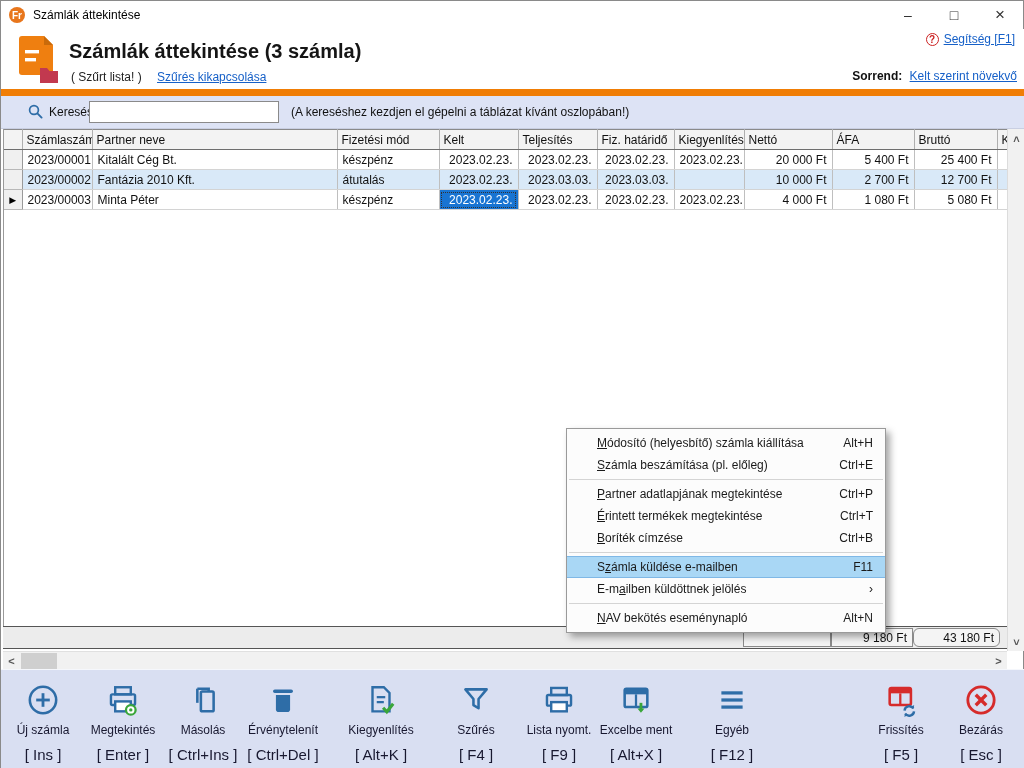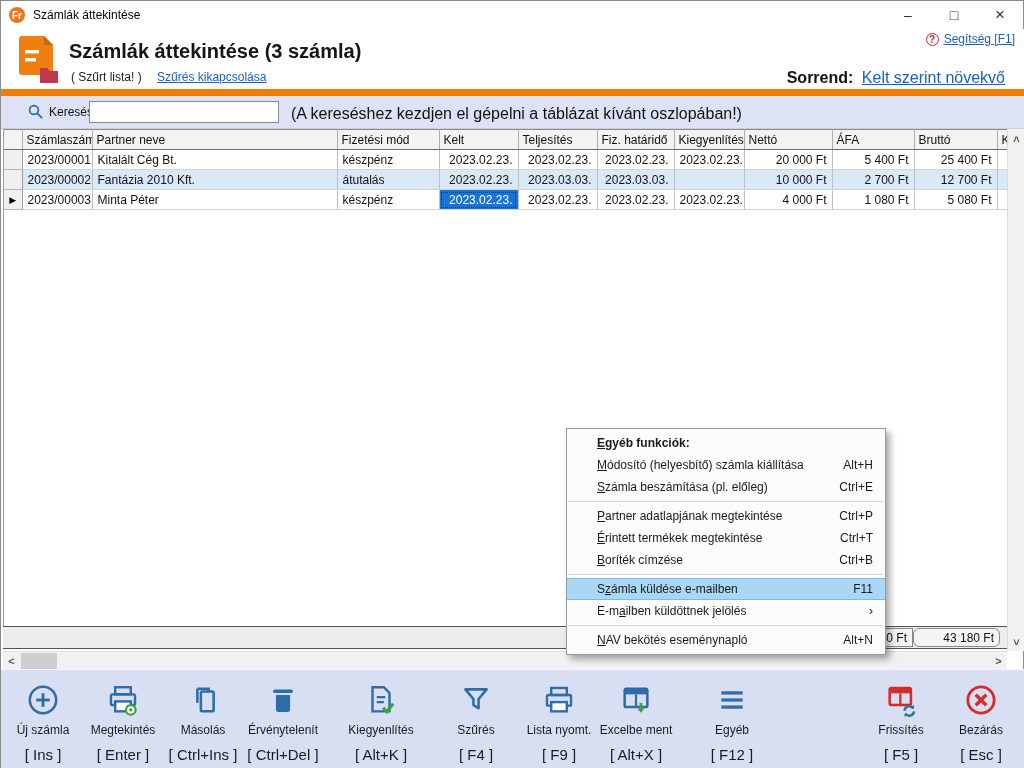--- a/index.html
+++ b/index.html
@@ -16,31 +16,31 @@
 
   
   #header { position:absolute; top:28px; left:0; width:1024px; height:60px; background:#fff; }
   .logo { position:absolute; left:13px; top:5px; }
   .page-title { position:absolute; left:68px; top:11px; font-size:20px; font-weight:bold; color:#151515; }
   .sub-row { position:absolute; left:70px; top:41px; font-size:12px; color:#222; }
   .sub-row .link { margin-left:12px; }
   .link { color:#1660c8; text-decoration:underline; cursor:pointer; }
   .help-row { position:absolute; right:10px; top:3px; font-size:12px; display:flex; align-items:center; gap:5px; }
   .q-icon { width:13px; height:13px; border:1px solid #c22; border-radius:50%; color:#c22; font-size:10px; font-weight:bold; display:flex; align-items:center; justify-content:center; }
-  .sort-row { position:absolute; right:20px; top:40px; font-size:16px; color:#111; }
+  .sort-row { position:absolute; right:8px; top:40px; font-size:12px; color:#111; }
   .sort-row b { margin-right:4px; }
 
   #orange-bar { position:absolute; top:88px; left:0; width:1024px; height:7px; background:#f07d05; }
 
   
   #searchbar { position:absolute; top:95px; left:0; width:1024px; height:33px; background:#dde3f5; border-bottom:1px solid #c9cfe2; }
   #searchbar .mag { position:absolute; left:27px; top:8px; }
   #searchbar .lbl { position:absolute; left:48px; top:9px; font-size:12px; color:#111; }
   #searchbar input { position:absolute; left:88px; top:5px; width:190px; height:22px; border:1px solid #8a8a8a; font-size:12px; padding:0 4px; font-family:"Liberation Sans",sans-serif; }
-  #searchbar .hint { position:absolute; left:290px; top:9px; font-size:16px; color:#111; }
+  #searchbar .hint { position:absolute; left:290px; top:9px; font-size:12px; color:#111; }
 
   
   #grid-area { position:absolute; left:2px; top:128px; width:1004px; height:497px; background:#fff; border-left:1px solid #9a9a9a; overflow:hidden; }
   table { border-collapse:collapse; table-layout:fixed; width:1006px; font-size:12px; }
   th { height:20px; background:#f3f3f3; border-right:1px solid #aeaeae; border-top:1px solid #8a8a8a; border-bottom:1px solid #6e6e6e; font-weight:normal; text-align:left; padding:0 4px; white-space:nowrap; overflow:hidden; color:#111; }
   td { height:20px; border-right:1px solid #bfbfbf; border-bottom:1px solid #d4d4d4; padding:0 5px; white-space:nowrap; overflow:hidden; color:#111; background:#fff; }
   td.ind { background:#f0f0f0; border-right:1px solid #9a9a9a; border-bottom:1px solid #b8b8b8; padding:0; text-align:center; font-size:9px; color:#000; }
   tr.stripe td { background:#d9e9f8; }
   tr.stripe td.ind { background:#f0f0f0; }
   td.num { text-align:right; }
@@ -349,24 +349,20 @@
             <line x1="8.3" y1="8.3" x2="15.7" y2="15.7" stroke="#d62b2b" stroke-width="2.4"></line>
             <line x1="15.7" y1="8.3" x2="8.3" y2="15.7" stroke="#d62b2b" stroke-width="2.4"></line>
           </svg>
         </div>
         <div class="tb-label">Bezárás</div>
         <div class="tb-shortcut">[ Esc ]</div>
       </div>
     </div>
 
   <div id="context-menu">
-      <div class="menu-item bold">
-        <span class="menu-label"><u>E</u>gyéb funkciók:</span>
-        <span class="menu-shortcut"></span>
-      </div>
       <div class="menu-item">
         <span class="menu-label"><u>M</u>ódosító (helyesbítő) számla kiállítása</span>
         <span class="menu-shortcut">Alt+H</span>
       </div>
       <div class="menu-item">
         <span class="menu-label"><u>S</u>zámla beszámítása (pl. előleg)</span>
         <span class="menu-shortcut">Ctrl+E</span>
       </div>
       <div class="menu-sep"></div>
       <div class="menu-item">

